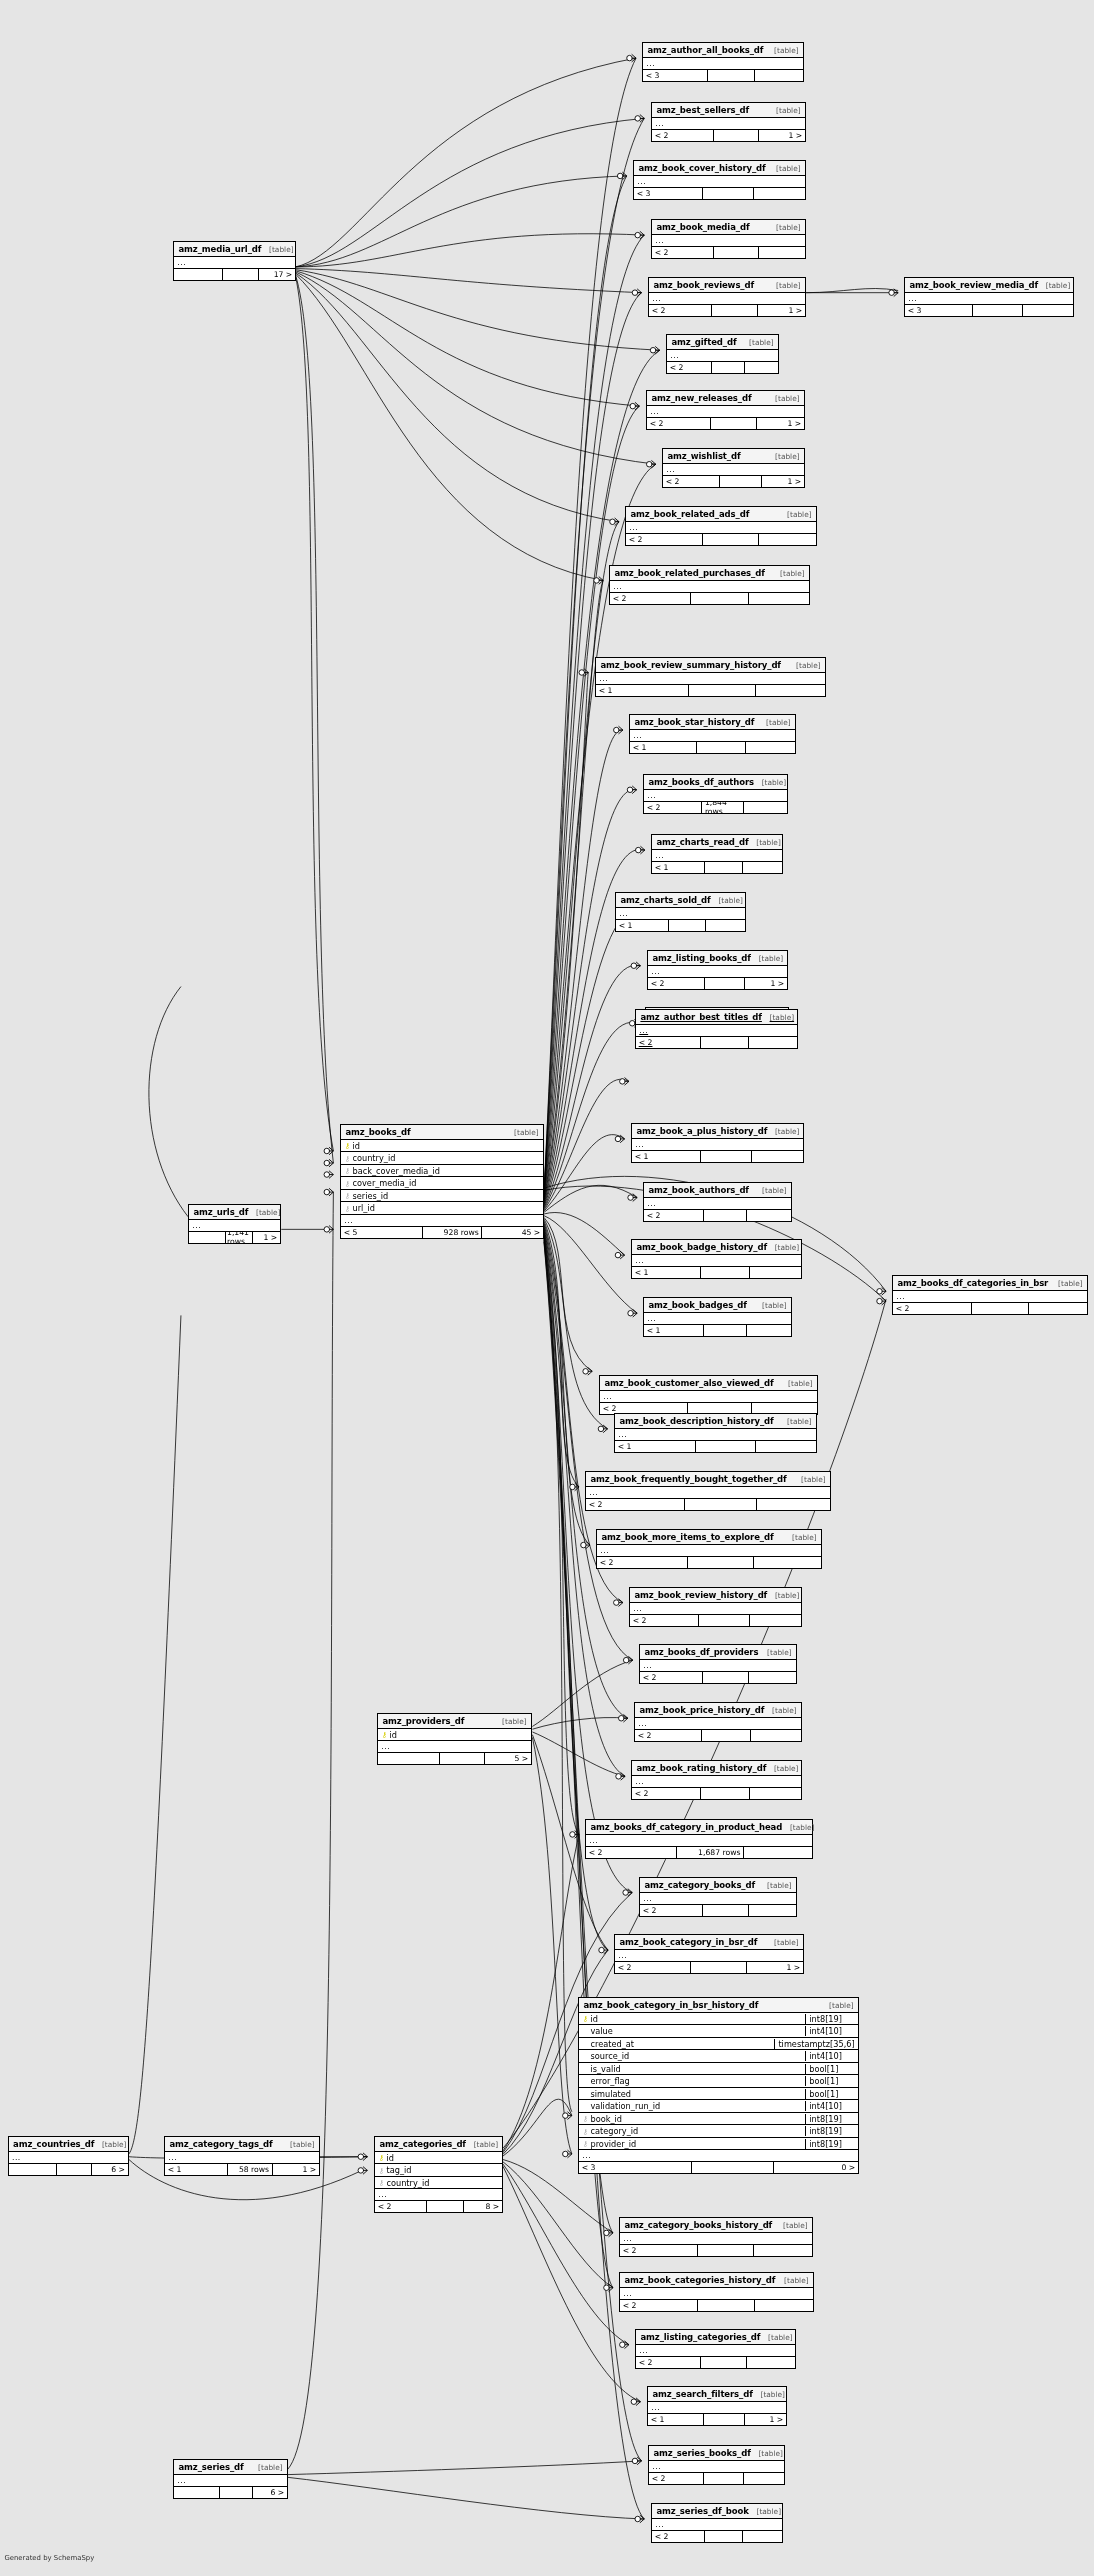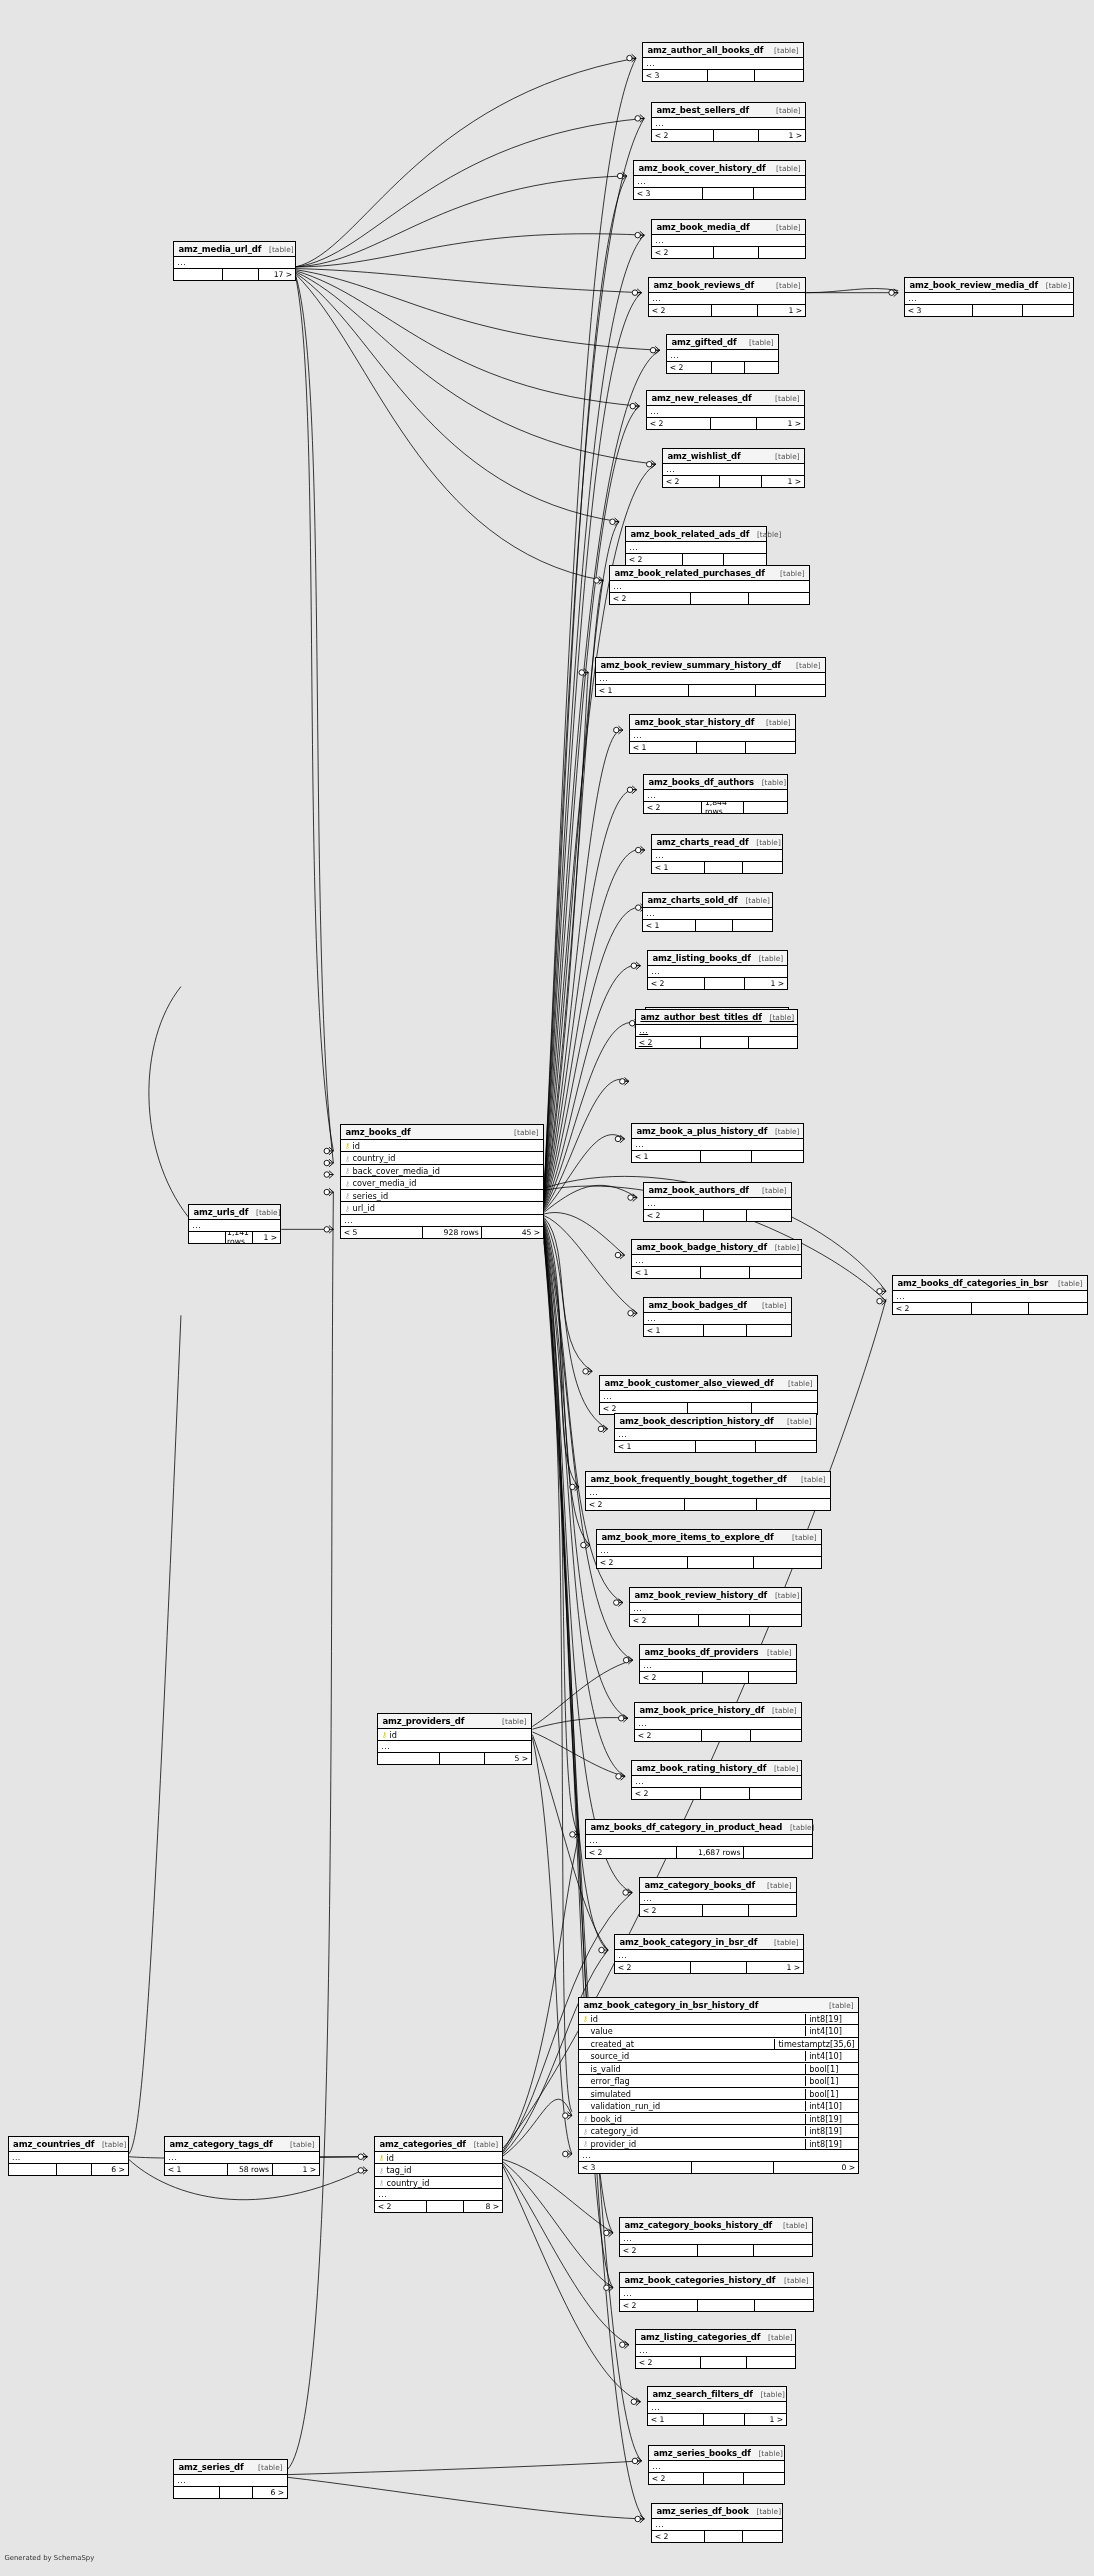--- a/index.html
+++ b/index.html
@@ -373,21 +373,21 @@
           <span class="tbl-name">amz_wishlist_df</span>
           <span class="tbl-kind">[table]</span>
         </div>
         <div class="ellipsis-row">...</div>
         <div class="tbl-foot">
           <div class="foot-cell foot-left">&lt; 2</div>
           <div class="foot-cell foot-mid"></div>
           <div class="foot-cell foot-right">1 &gt;</div>
         </div>
       </div>
-      <div class="tbl" style="left: 625px; top: 506px; width: 142px; margin-top: 20px;">
+      <div class="tbl" style="left: 625px; top: 506px; width: 192px;">
         <div class="tbl-head">
           <span class="tbl-name">amz_book_related_ads_df</span>
           <span class="tbl-kind">[table]</span>
         </div>
         <div class="ellipsis-row">...</div>
         <div class="tbl-foot">
           <div class="foot-cell foot-left">&lt; 2</div>
           <div class="foot-cell foot-mid"></div>
           <div class="foot-cell foot-right"></div>
         </div>
@@ -445,21 +445,21 @@
           <span class="tbl-name">amz_charts_read_df</span>
           <span class="tbl-kind">[table]</span>
         </div>
         <div class="ellipsis-row">...</div>
         <div class="tbl-foot">
           <div class="foot-cell foot-left">&lt; 1</div>
           <div class="foot-cell foot-mid"></div>
           <div class="foot-cell foot-right"></div>
         </div>
       </div>
-      <div class="tbl" style="left: 642px; top: 892px; width: 131px; text-align: right;">
+      <div class="tbl" style="left: 615px; top: 892px; width: 131px; text-align: right;">
         <div class="tbl-head">
           <span class="tbl-name">amz_charts_sold_df</span>
           <span class="tbl-kind">[table]</span>
         </div>
         <div class="ellipsis-row">...</div>
         <div class="tbl-foot">
           <div class="foot-cell foot-left">&lt; 1</div>
           <div class="foot-cell foot-mid"></div>
           <div class="foot-cell foot-right"></div>
         </div>

